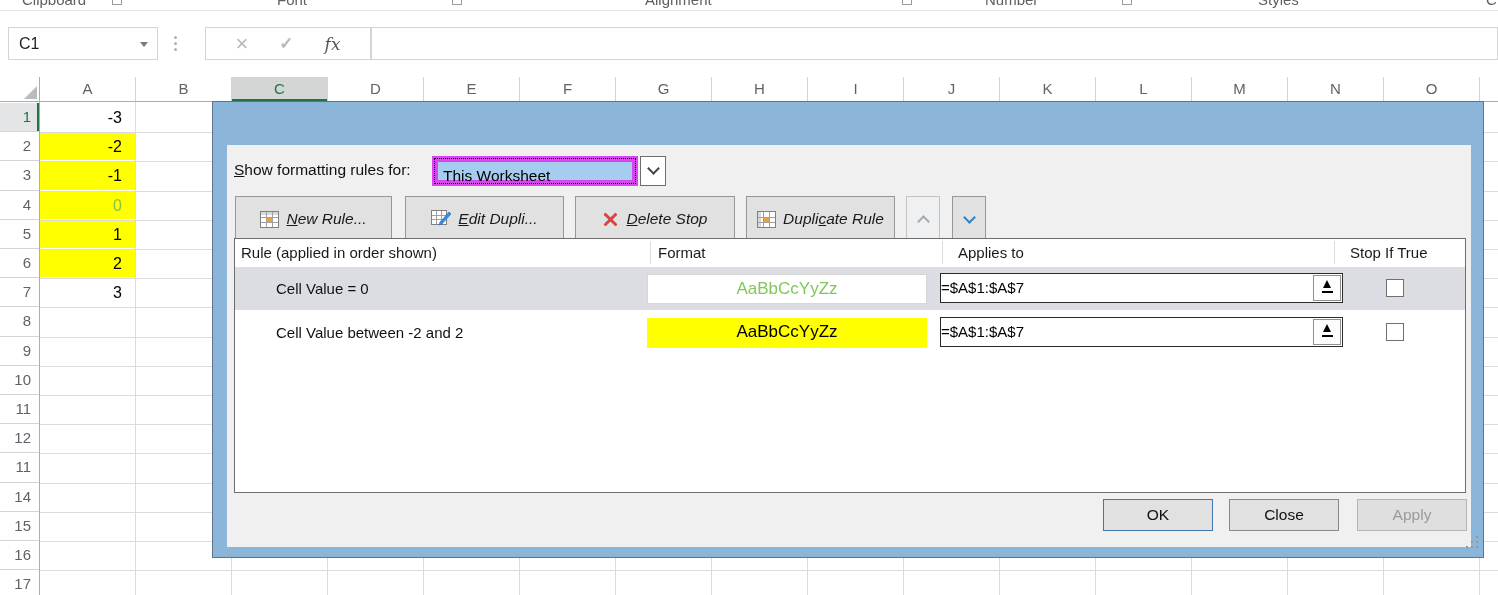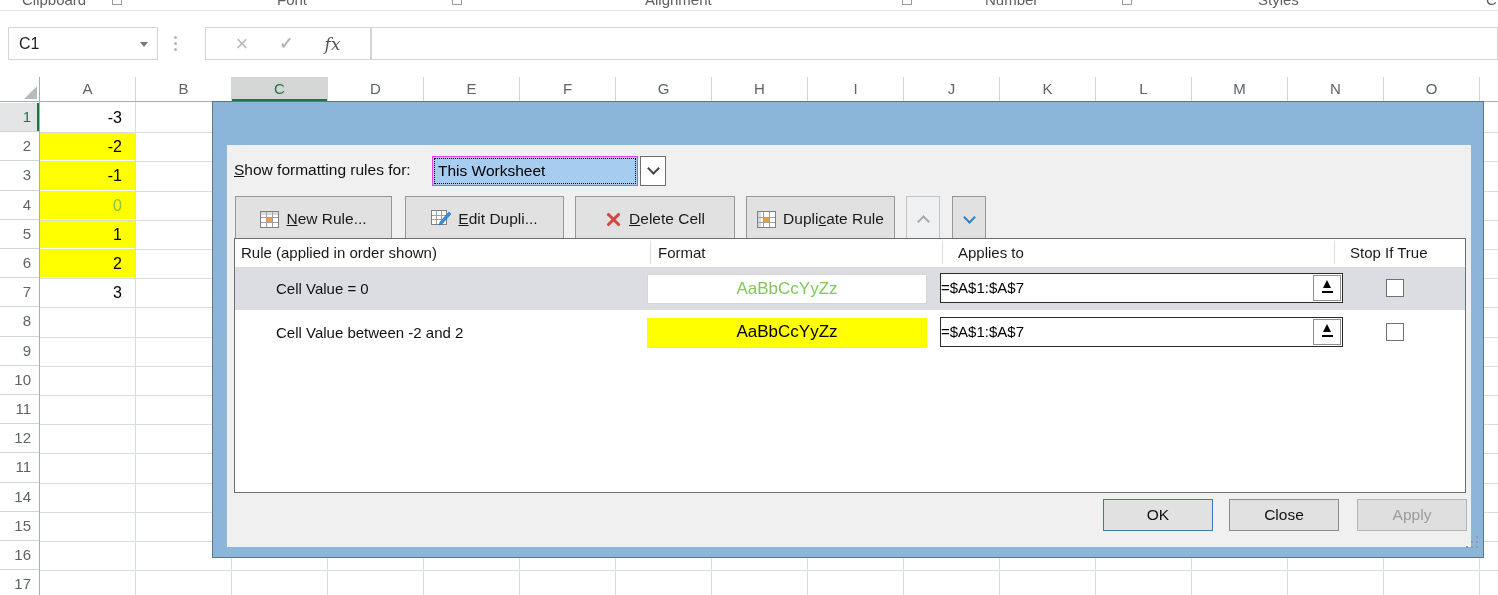--- a/index.html
+++ b/index.html
@@ -49,29 +49,29 @@
   #dlg-title-text { position:absolute; left:10px; top:0; line-height:42px; font-size:19px; color:#b9d5ea; }
   .title-btn { position:absolute; top:0; height:42px; border-left:1px solid #3f74a3; text-align:center;
                line-height:42px; font-size:20px; font-weight:bold; color:#1d5a8c; }
   #dlg-help  { left:1105px; width:76px; }
   #dlg-close { left:1181px; width:63px; }
   #dlg-content { position:absolute; left:14px; top:43px; width:1244px; height:402px; background:#f0f0f0; }
 
   #show-label { position:absolute; left:7px; top:16px; font-size:15.5px; color:#111; }
   .acckey { text-decoration:underline; }
   #scope-combo { position:absolute; left:205px; top:11px; width:206px; height:30px; background:#a6cdf0;
-                 border:1px solid #d946ef; font-size:15.5px; line-height:28px; padding-left:5px;
+                 border:6px solid #d946ef; font-size:15.5px; line-height:28px; padding-left:5px;
                  outline:1px dotted #000; outline-offset:-3px; }
   #scope-arrow { position:absolute; left:413px; top:11px; width:26px; height:30px; background:#fff;
                  border:1px solid #6e6e6e; }
   .chev { display:block; width:9px; height:9px; border-right:2px solid #444; border-bottom:2px solid #444; }
   #scope-arrow .chev { margin:7px auto 0; transform:rotate(45deg); }
 
   .tbtn { position:absolute; top:51px; height:46px; background:#e1e1e1; border:1px solid #979797;
-          display:flex; align-items:center; justify-content:center; gap:7px; font-size:15.5px; color:#1a1a1a; }
+          display:flex; align-items:center; justify-content:center; gap:7px; font-size:15.5px; color:#1a1a1a;font-style:italic; }
   #btn-new    { left:8px;   width:157px; }
   #btn-edit   { left:178px; width:159px; }
   #btn-delete { left:348px; width:160px; }
   #btn-dup    { left:519px; width:149px; }
   #btn-up   { left:679px; width:34px; background:#eef0f1; border-color:#c3c3c3; }
   #btn-down { left:725px; width:34px; }
   #btn-up .chev   { border-color:#a9a9a9; transform:rotate(-135deg); margin-top:4px; }
   #btn-down .chev { border-color:#2f7fc0; transform:rotate(45deg); margin-top:-4px; }
   .xicon { position:relative; width:17px; height:17px; }
   .xicon:before,.xicon:after { content:""; position:absolute; left:7px; top:0; width:3px; height:17px;
@@ -246,21 +246,21 @@
       <div id="btn-edit" class="tbtn">
         <svg class="gicon" width="20" height="18" viewBox="0 0 20 18">
             <rect x="0.5" y="0.5" width="15" height="14" fill="#fff" stroke="#808080"></rect>
             <path d="M5.5 1v13M10.5 1v13M1 5.5h14M1 9.5h14" stroke="#a0a0a0" stroke-width="1" fill="none"></path>
             <path d="M18 2 L20 4 L11 14 L8 15 L9 12 Z" fill="#3b8ede" stroke="#1f6bb5" stroke-width="0.6"></path>
           </svg>
         <span><span class="acckey">E</span><span>dit Dupli...</span></span>
       </div>
       <div id="btn-delete" class="tbtn">
         <span class="xicon"></span>
-        <span><span class="acckey">D</span><span>elete Cell</span></span>
+        <span><span class="acckey">D</span><span>elete Stop</span></span>
       </div>
       <div id="btn-dup" class="tbtn">
         <svg class="gicon" width="19" height="17" viewBox="0 0 19 17">
             <rect x="0.5" y="0.5" width="18" height="16" fill="#fff" stroke="#808080"></rect>
             <rect x="1" y="1" width="3" height="15" fill="#d9d9d9"></rect>
             <rect x="6.5" y="6.5" width="6" height="5" fill="#f0a03a" stroke="#c07818"></rect>
             <path d="M6.5 1v15M12.5 1v15M1 6.5h17M1 11.5h17" stroke="#a0a0a0" stroke-width="1" fill="none"></path>
           </svg>
         <span><span>Dupli</span><span class="acckey">c</span><span>ate Rule</span></span>
       </div>

